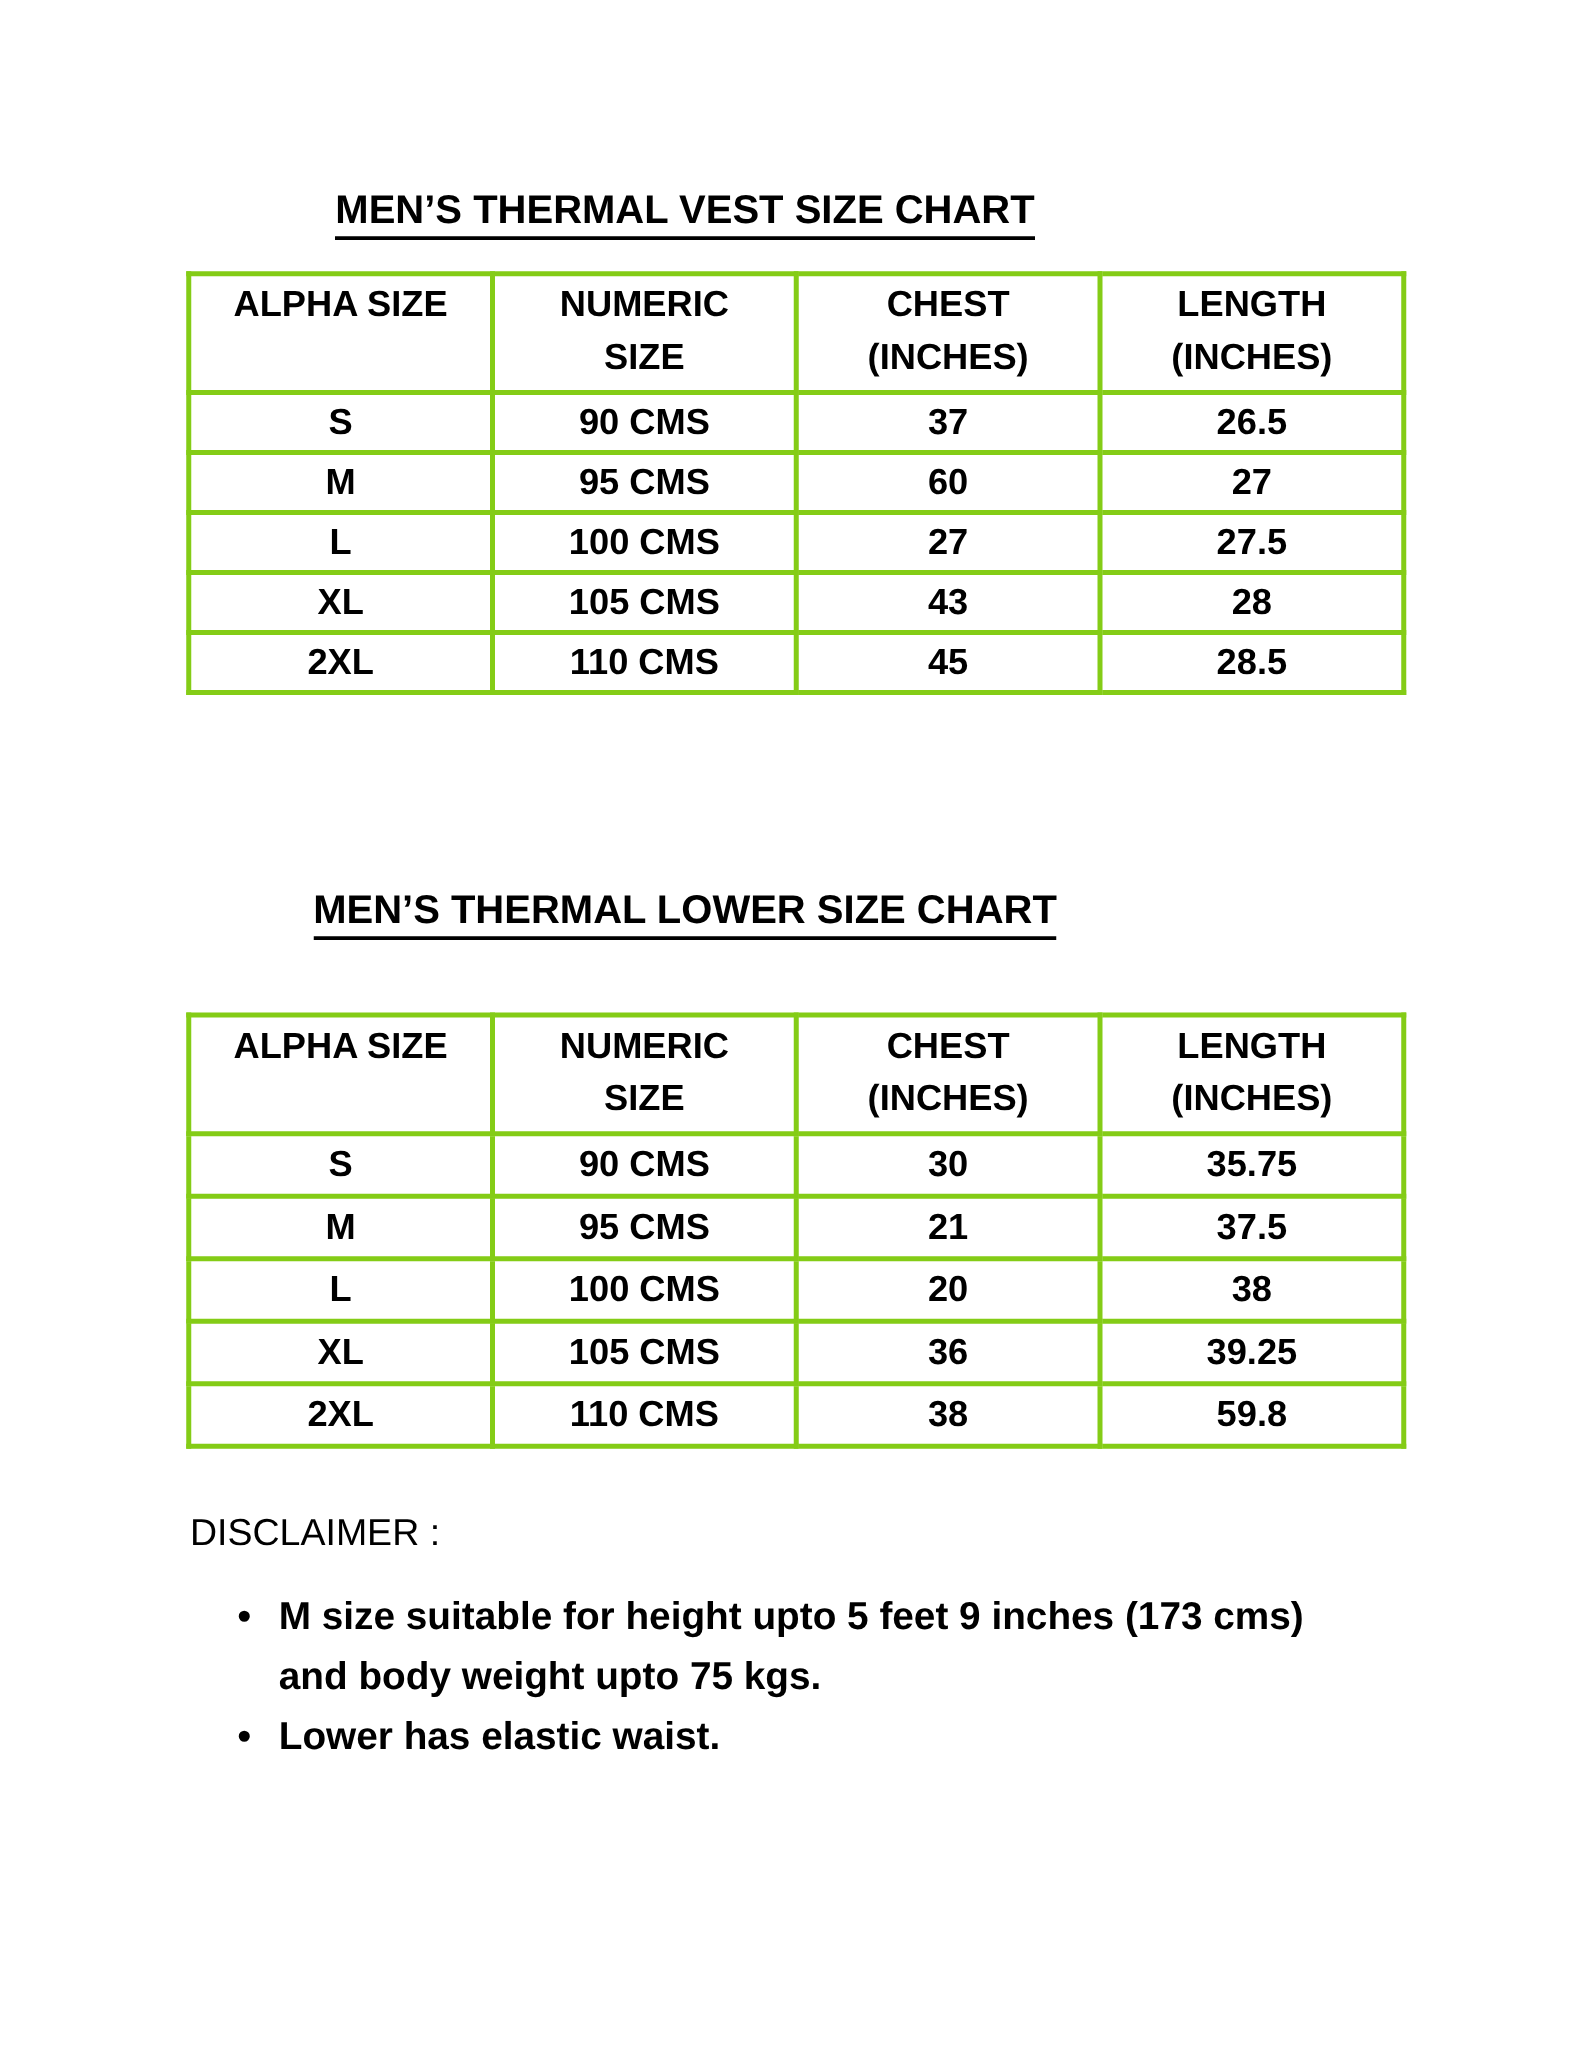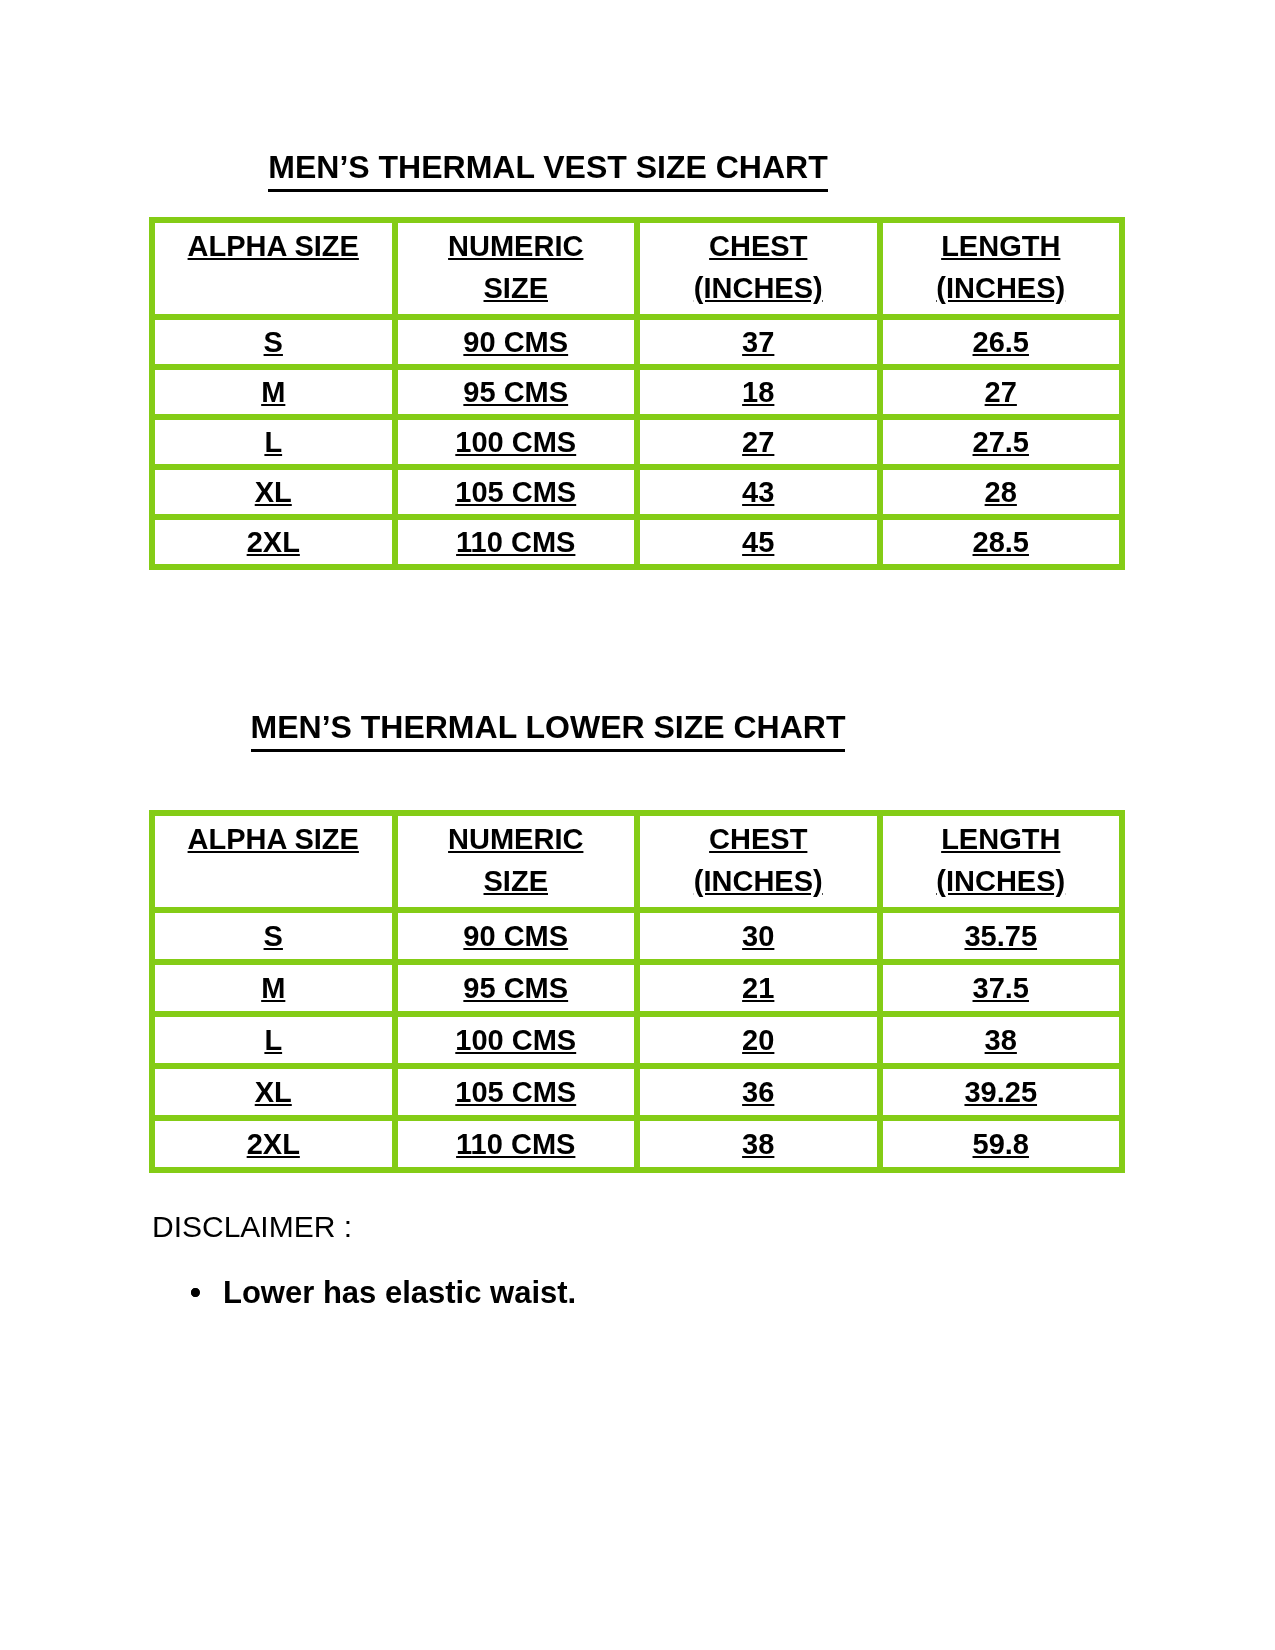--- a/index.html
+++ b/index.html
@@ -38,27 +38,26 @@
     left: 149px;
     width: 976px;
     border-collapse: collapse;
     table-layout: fixed;
   }
   #vest-table  { top: 217px; }
   #lower-table { top: 810px; }
 
   table.size-chart th,
   table.size-chart td {
-    border: 6px solid #84cc16;
+    border: 4px solid #84cc16;
     text-align: center;
     font-size: 29px;
     font-weight: bold;
     padding: 0;
     overflow: hidden;
-    text-decoration: underline;
   }
   table.size-chart thead th {
     height: 89px;
     vertical-align: top;
     line-height: 42px;
     padding-top: 2px;
   }
   #vest-table tbody td  { height: 44px; vertical-align: middle; }
   #lower-table tbody td { height: 46px; vertical-align: middle; }
 
@@ -122,21 +121,21 @@
   <tbody>
     <tr>
       <td>S</td>
       <td>90 CMS</td>
       <td>37</td>
       <td>26.5</td>
     </tr>
     <tr>
       <td>M</td>
       <td>95 CMS</td>
-      <td>18</td>
+      <td>60</td>
       <td>27</td>
     </tr>
     <tr>
       <td>L</td>
       <td>100 CMS</td>
       <td>27</td>
       <td>27.5</td>
     </tr>
     <tr>
       <td>XL</td>
@@ -206,15 +205,15 @@
       <td>110 CMS</td>
       <td>38</td>
       <td>59.8</td>
     </tr>
   </tbody>
 </table>
 
 <div class="disclaimer-heading">DISCLAIMER :</div>
 
 <ul class="disclaimer-list">
-  <li><span class="bullet">•</span></li>
+  <li><span class="bullet">•</span><span>M size suitable for height upto 5 feet 9 inches (173 cms) and body weight upto 75 kgs.</span></li>
   <li><span class="bullet">•</span><span>Lower has elastic waist.</span></li>
 </ul>
 
 </body></html>

